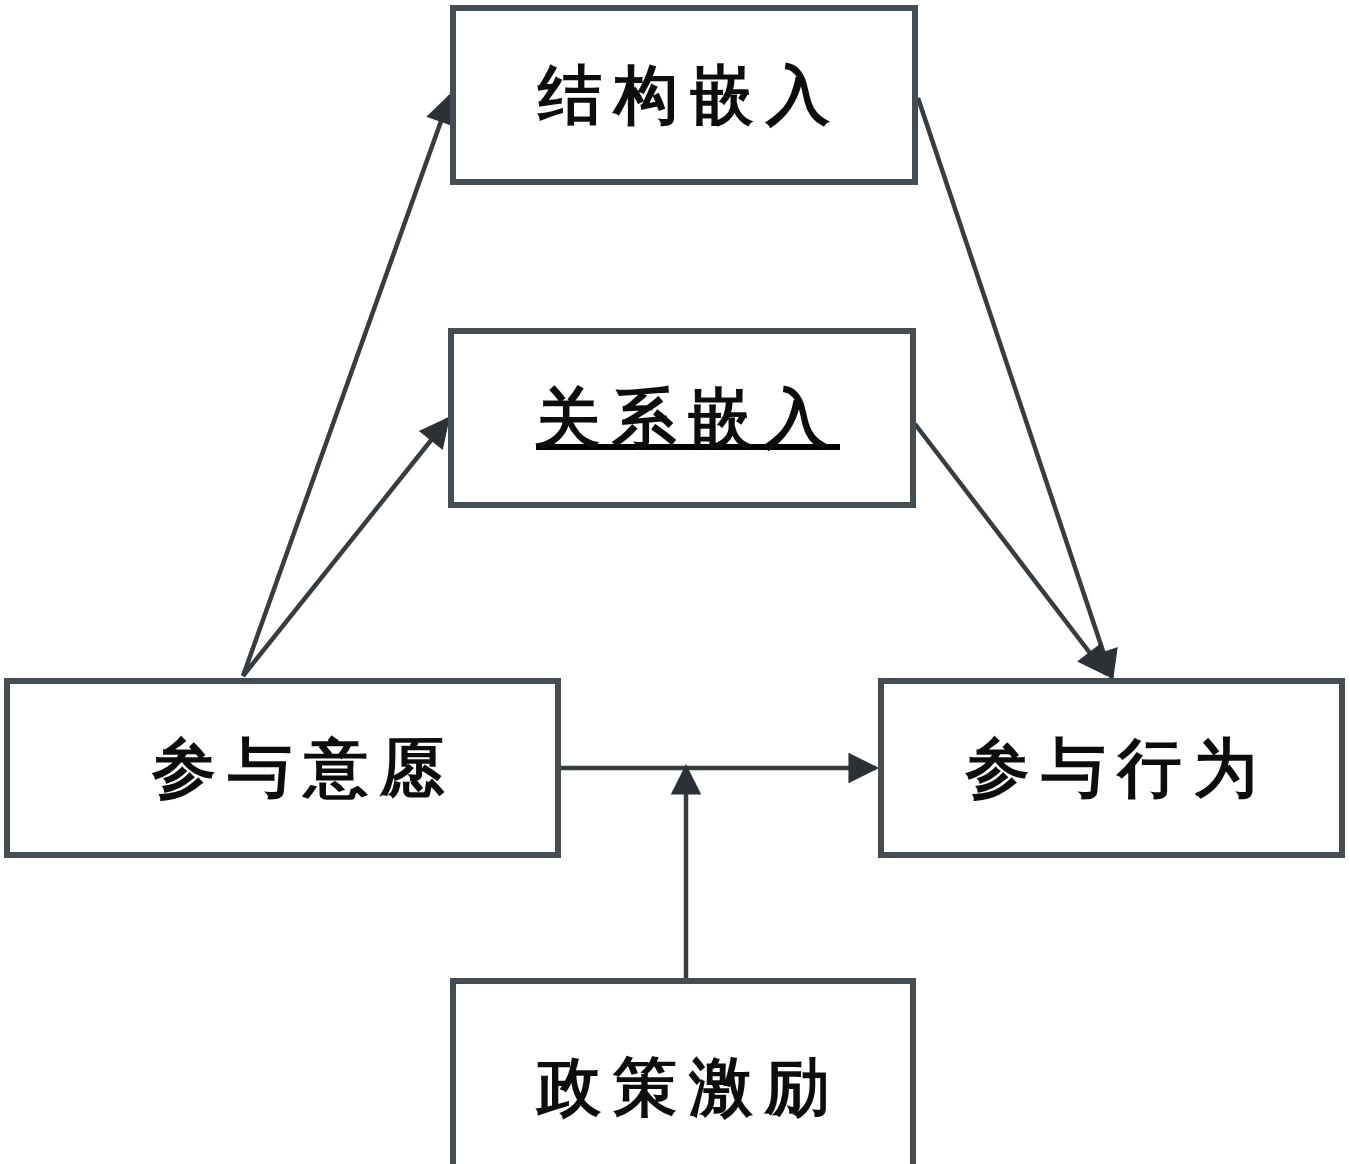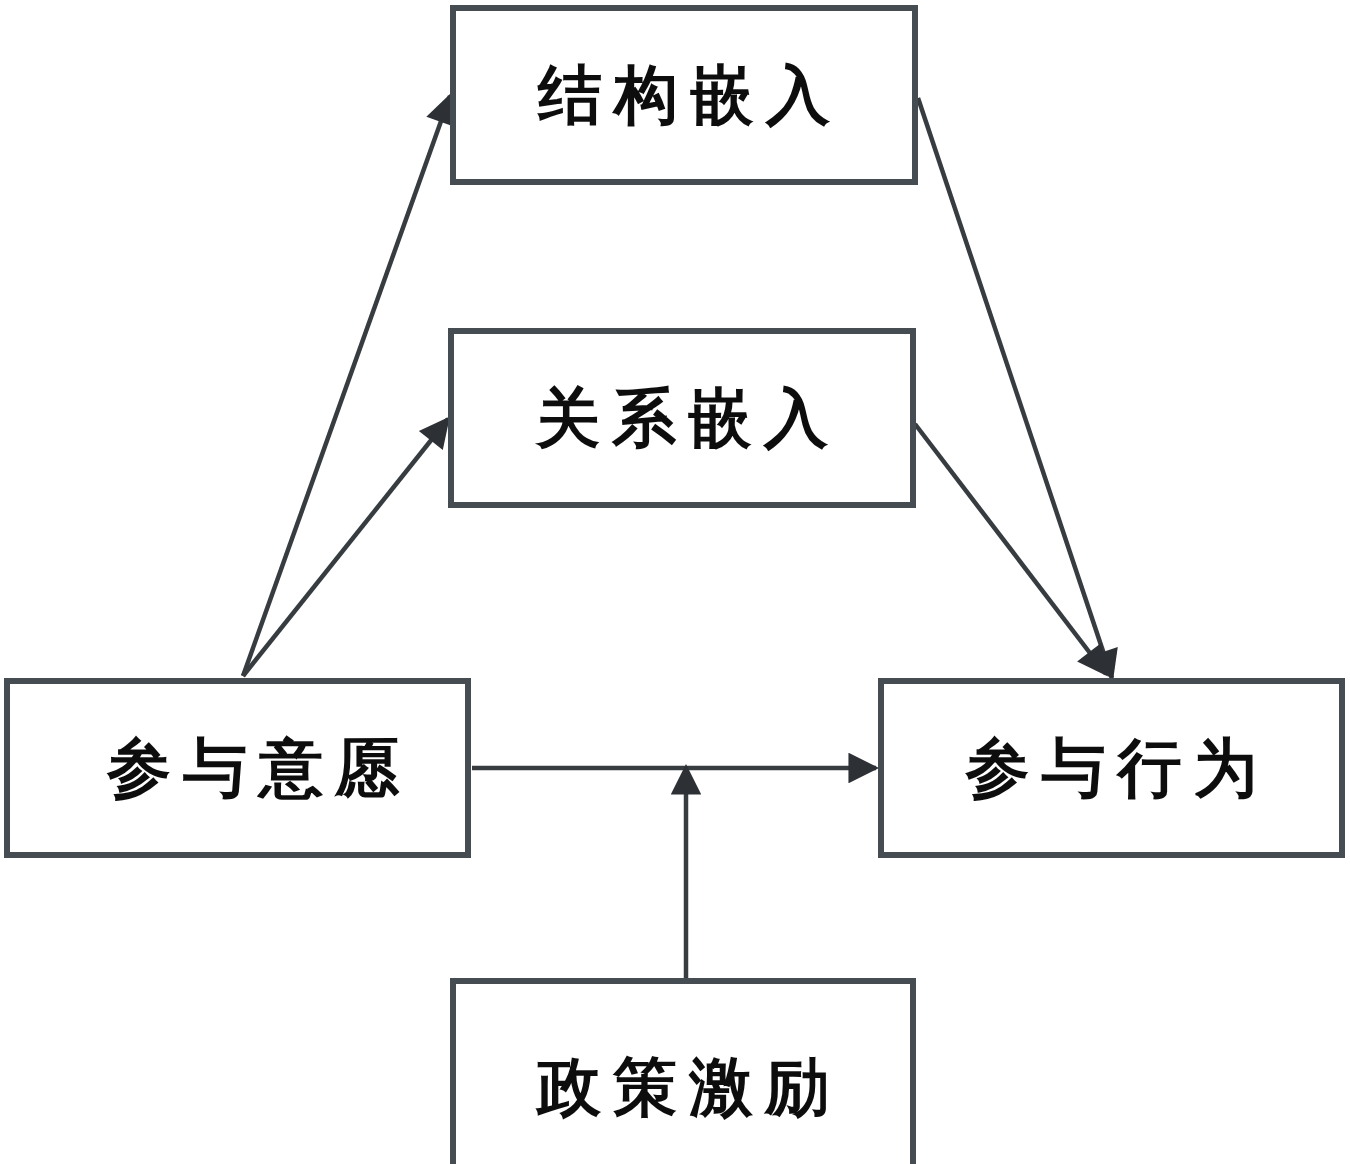--- a/index.html
+++ b/index.html
@@ -49,22 +49,22 @@
   .node .label {
     font-size: 64px;
     font-weight: 600;
     color: var(--text);
     letter-spacing: 12px;
     text-indent: 12px; 
     white-space: nowrap;
     text-align: center;
   }
   #node-structural   { left: 450px; top: 5px;   width: 468px; height: 180px; }
-  #node-relational   { left: 448px; top: 328px; width: 468px; height: 180px; }
-  #node-willingness  { left: 4px;   top: 678px; width: 467px; height: 180px; padding-left: 31px; }
+  #node-relational   { left: 448px; top: 328px; width: 468px; height: 180px; text-decoration: underline; }
+  #node-willingness  { left: 4px;   top: 678px; width: 557px; height: 180px; padding-left: 31px; }
   #node-behavior     { left: 878px; top: 678px; width: 467px; height: 180px; }
   #node-policy       { left: 450px; top: 978px; width: 466px; height: 219px; }
 </style>
 </head>
 <body>
 
 <div class="canvas">
 
   <svg class="edges-layer" viewBox="0 0 1350 1164" xmlns="http://www.w3.org/2000/svg">
     <defs>

